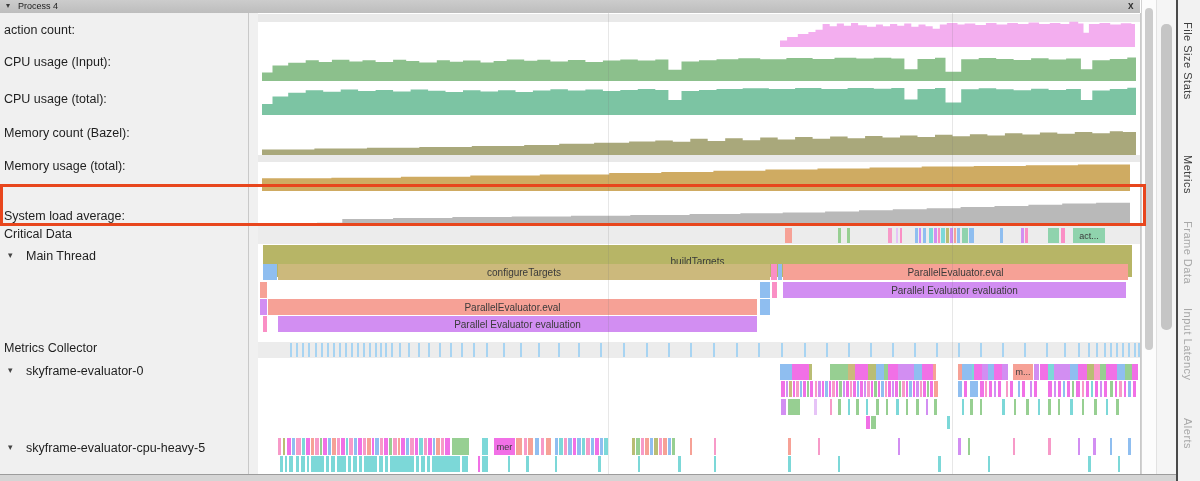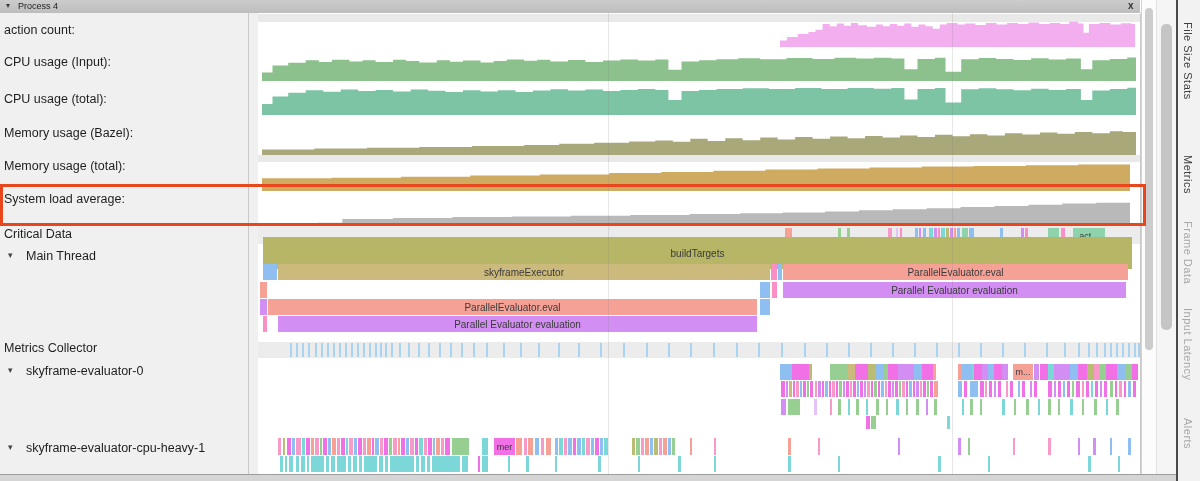--- a/index.html
+++ b/index.html
@@ -52,31 +52,31 @@
     <span class="arrow">▾</span>
     <span class="title">Process 4</span>
     <span class="close">x</span>
   </div>
 
   <div class="labels">
     <div class="vline"></div>
     <div class="tl" style="top:10px">action count:</div>
     <div class="tl" style="top:42px">CPU usage (Input):</div>
     <div class="tl" style="top:79px">CPU usage (total):</div>
-    <div class="tl" style="top:113px">Memory usage (Bazel):</div>
+    <div class="tl" style="top:113px">Memory count (Bazel):</div>
     <div class="tl" style="top:146px">Memory usage (total):</div>
-    <div class="tl" style="top:179px">System load average:</div>
+    <div class="tl" style="top:196px">System load average:</div>
     <div class="tl" style="top:214px">Critical Data</div>
     <span class="tarrow" style="top:237px">▾</span>
     <div class="tl indent" style="top:236px">Main Thread</div>
     <div class="tl" style="top:328px">Metrics Collector</div>
     <span class="tarrow" style="top:352px">▾</span>
     <div class="tl indent" style="top:351px">skyframe-evaluator-0</div>
     <span class="tarrow" style="top:429px">▾</span>
-    <div class="tl indent" style="top:428px">skyframe-evaluator-cpu-heavy-1</div>
+    <div class="tl indent" style="top:428px">skyframe-evaluator-cpu-heavy-5</div>
   </div>
 
   <div class="timeline">
     <div class="strip" style="top:1px;height:8px"></div>
     <div class="strip" style="top:142px;height:7px"></div>
     <div class="rowbg" style="top:213px;height:18px"></div>
     <div class="rowbg" style="top:329px;height:16px"></div>
 
     <div class="grid" style="left:350px"></div>
     <div class="grid" style="left:694px"></div>
@@ -121,26 +121,26 @@
         <div class="slice" style="left: 704px; width: 6px; background: rgb(143, 211, 173);"></div>
         <div class="slice" style="left: 711px; width: 5px; background: rgb(143, 190, 240);"></div>
         <div class="slice" style="left: 742px; width: 3px; background: rgb(143, 190, 240);"></div>
         <div class="slice" style="left: 763px; width: 3px; background: rgb(210, 142, 242);"></div>
         <div class="slice" style="left: 767px; width: 3px; background: rgb(250, 143, 197);"></div>
         <div class="slice" style="left: 790px; width: 11px; background: rgb(143, 211, 173);"></div>
         <div class="slice" style="left: 803px; width: 4px; background: rgb(250, 143, 197);"></div>
         <div class="slice sm" style="left: 815px; width: 32px; background: rgb(143, 211, 173);">act...</div>
       </div>
 
-    <div class="trow" style="top:224px;height:32px">
+    <div class="trow" style="top:232px;height:32px">
         <div class="slice" style="left: 5px; width: 869px; background: rgb(183, 181, 102);">buildTargets</div>
       </div>
     <div class="trow" style="top:251px;height:16px">
         <div class="slice" style="left: 5px; width: 14px; background: rgb(143, 190, 240);"></div>
-        <div class="slice" style="left: 20px; width: 492px; background: rgb(204, 185, 124);">skyframeExecutor</div>
+        <div class="slice" style="left: 20px; width: 492px; background: rgb(204, 185, 124);">configureTargets</div>
         <div class="slice" style="left: 513px; width: 6px; background: rgb(250, 143, 197);"></div>
         <div class="slice" style="left: 520px; width: 4px; background: rgb(143, 190, 240);"></div>
         <div class="slice" style="left: 525px; width: 345px; background: rgb(246, 161, 150);">ParallelEvaluator.eval</div>
       </div>
     <div class="trow" style="top:269px;height:16px">
         <div class="slice" style="left: 2px; width: 7px; background: rgb(246, 161, 150);"></div>
         <div class="slice" style="left: 502px; width: 10px; background: rgb(143, 190, 240);"></div>
         <div class="slice" style="left: 514px; width: 5px; background: rgb(250, 143, 197);"></div>
         <div class="slice" style="left: 525px; width: 343px; background: rgb(210, 142, 242);">Parallel Evaluator evaluation</div>
       </div>

